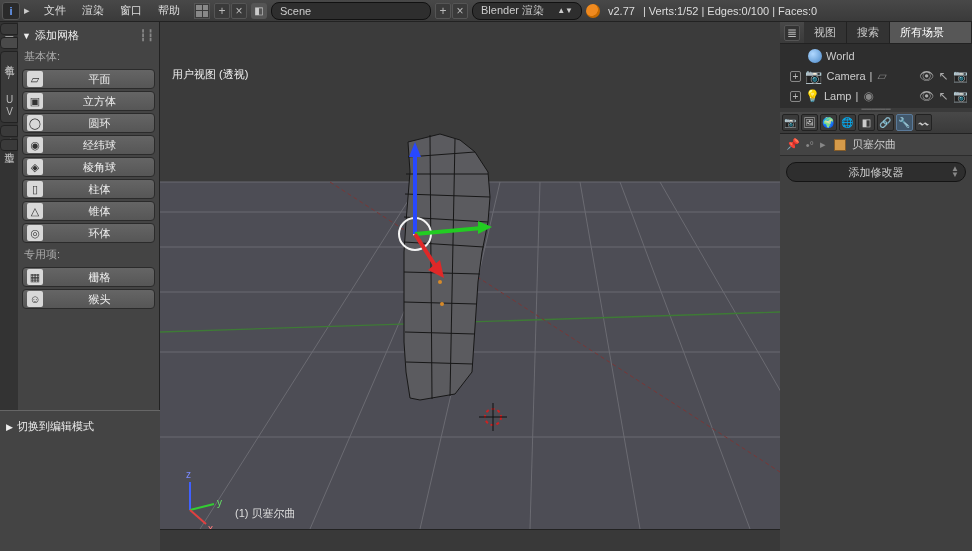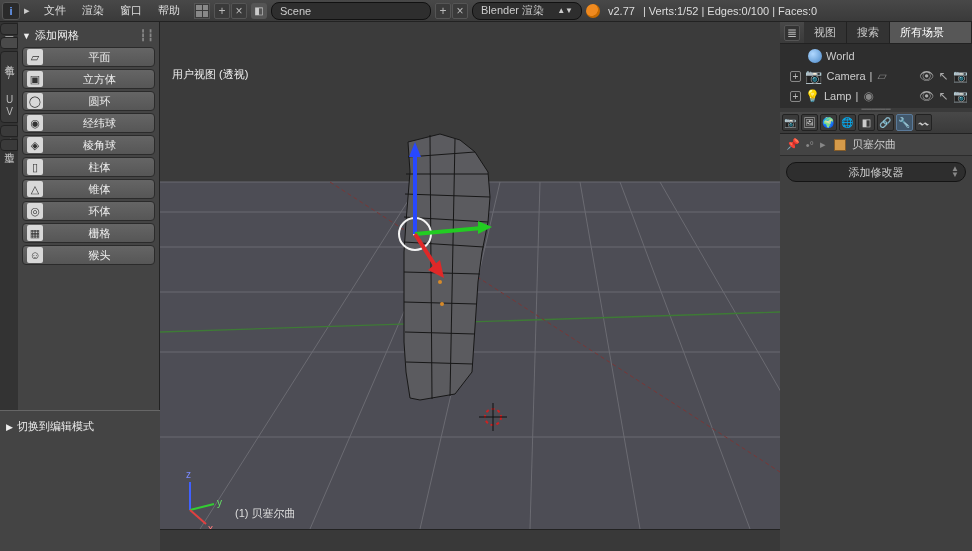--- a/index.html
+++ b/index.html
@@ -123,20 +123,21 @@
   <div class="ltab">选项</div>
   <div class="ltab">造型</div>
 </div>
 
 <div class="tool-shelf">
   <div class="panel-header">
     <span class="tri">▼</span>
     <span>添加网格</span>
     <span class="grip">┇┇</span>
   </div>
+  <div class="sub-label">基本体:</div>
 
   <div class="shelf-btn">
     <span class="icon-slot">▱</span>
     <span class="label">平面</span>
   </div>
   <div class="shelf-btn">
     <span class="icon-slot">▣</span>
     <span class="label">立方体</span>
   </div>
   <div class="shelf-btn">
@@ -157,20 +158,21 @@
   </div>
   <div class="shelf-btn">
     <span class="icon-slot">△</span>
     <span class="label">锥体</span>
   </div>
   <div class="shelf-btn">
     <span class="icon-slot">◎</span>
     <span class="label">环体</span>
   </div>
 
+  <div class="sub-label">专用项:</div>
   <div class="shelf-btn">
     <span class="icon-slot">▦</span>
     <span class="label">栅格</span>
   </div>
   <div class="shelf-btn">
     <span class="icon-slot">☺</span>
     <span class="label">猴头</span>
   </div>
 </div>
 

